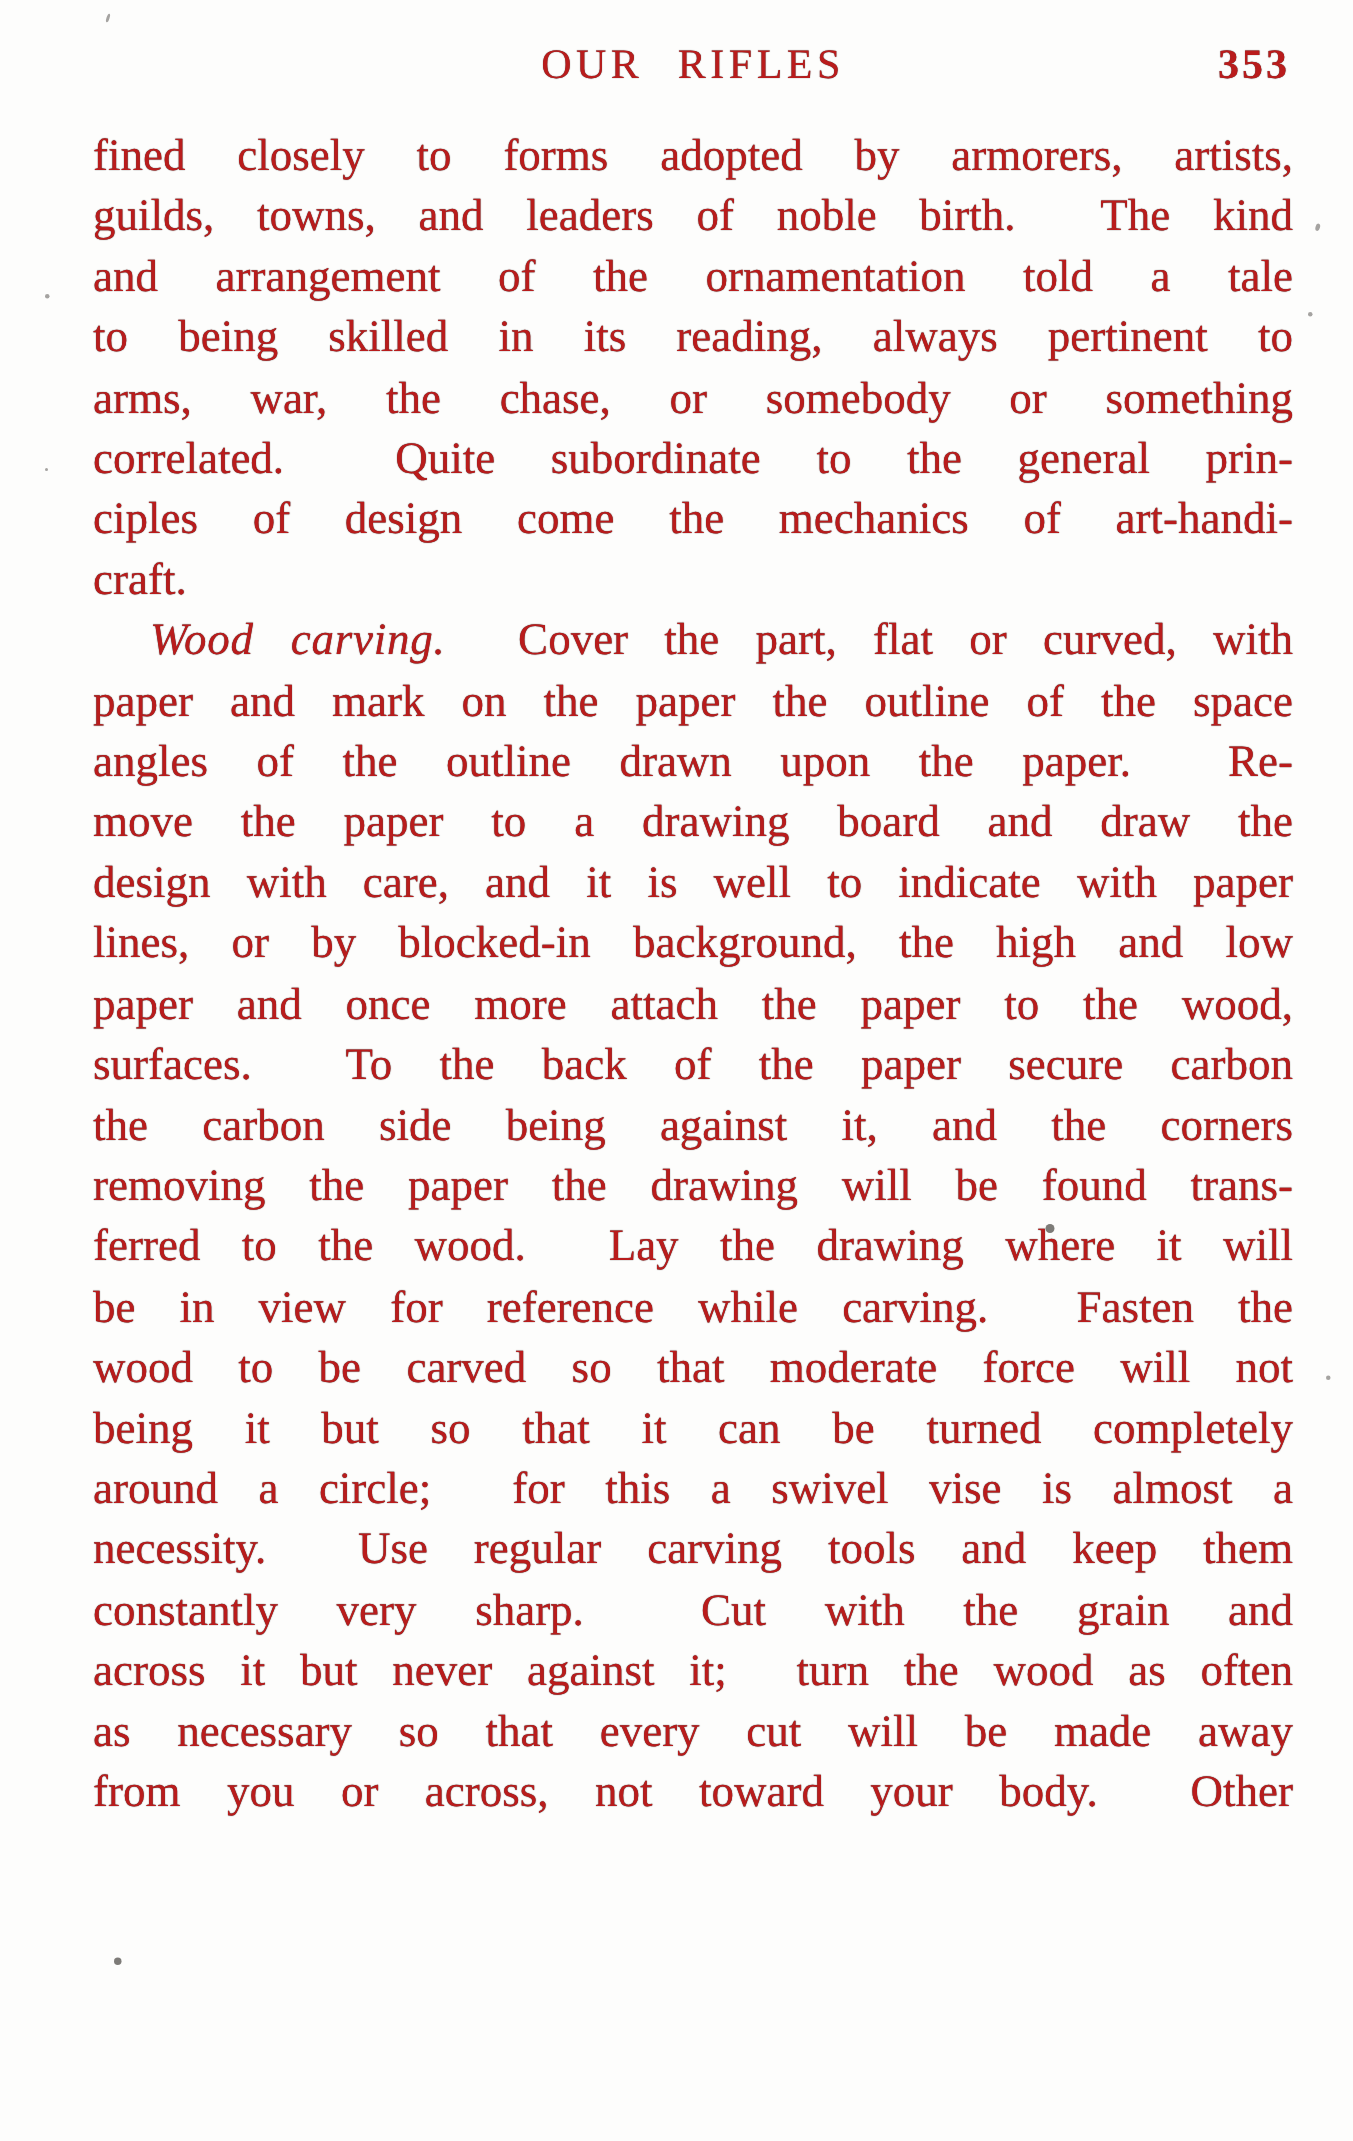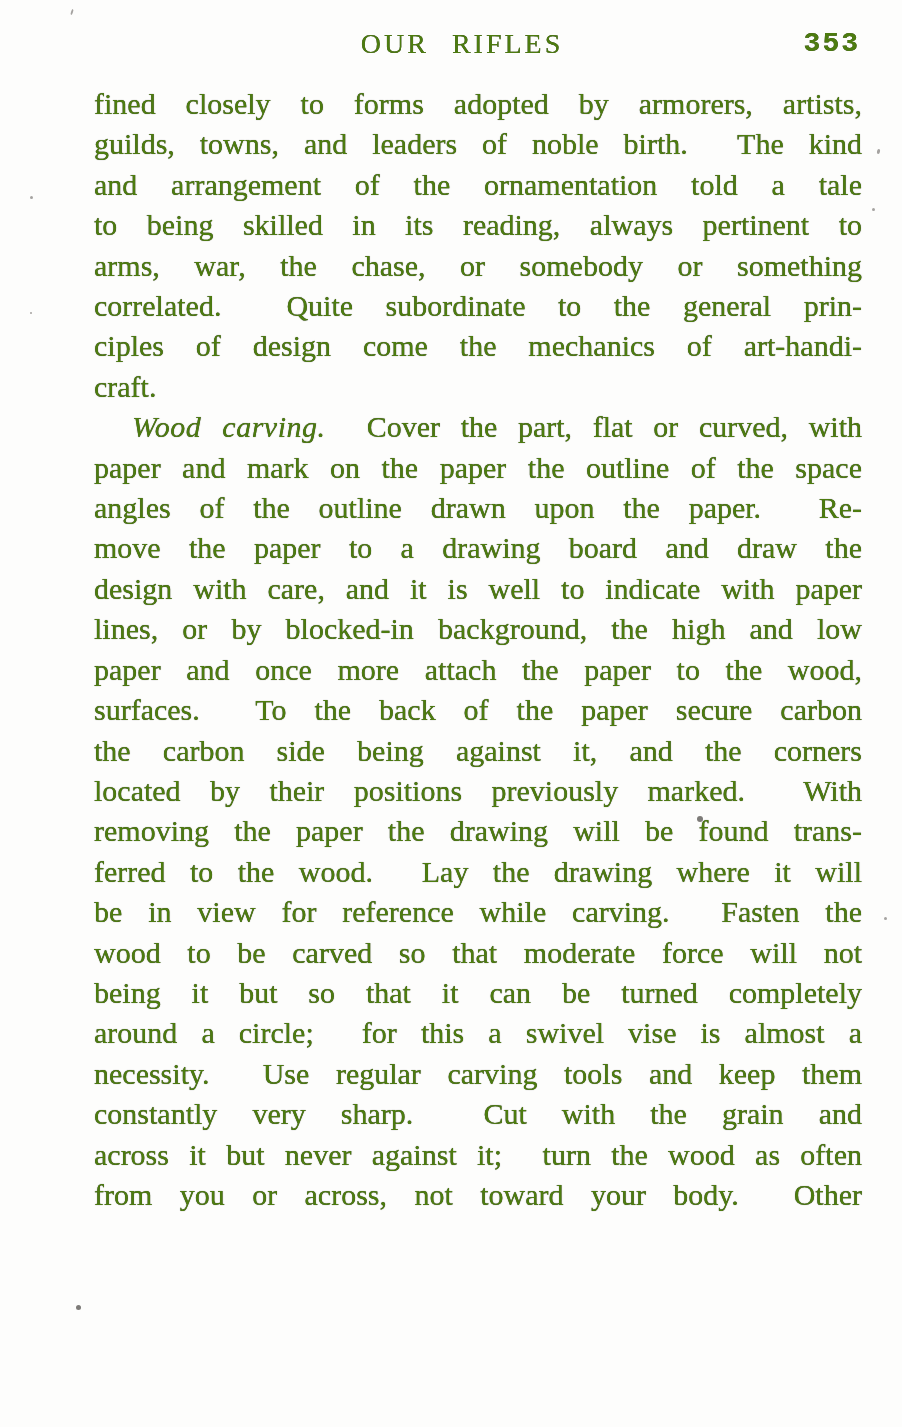--- a/index.html
+++ b/index.html
@@ -6,55 +6,53 @@
   body {
     width: 902px; height: 1427px;
     background: #ffffff;
     font-family: "Liberation Serif", serif;
   }
   .page {
     position: relative;
     width: 902px; height: 1427px;
     background: #fdfdfc;
     overflow: hidden;
-    color: #4d7c0f;
+    color: #b91c1c;
   }
   .header {
     position: relative;
     margin: 26px 40px 0 62px;
     height: 36px;
     font-size: 28px;
     line-height: 36px;
   }
   .running-title {
     position: absolute; left: 0; right: 0; top: 0;
     text-align: center;
     letter-spacing: 3px;
     word-spacing: 13px;
     text-shadow: 0 0 0.6px rgba(20,18,16,0.85);
   }
   .page-number {
     position: absolute; right: 2px; top: 0;
     font-weight: 700;
     letter-spacing: 2px;
     text-shadow: 0 0 0.6px rgba(20,18,16,0.85);
-    font-family: Liberation Mono, monospace;
   }
   .text-block {
     margin: 22px 40px 0 62px;
     font-size: 30px;
     line-height: 40.4px;
     text-shadow: 0 0 0.7px rgba(15,14,12,0.9);
   }
   .line {
     text-align: justify;
     text-align-last: justify;
     text-justify: inter-word;
     white-space: pre-wrap;
-    margin-left: 32px;
   }
   .line.indent { padding-left: 38px; }
   .line.end { text-align-last: left; }
   .line i { font-style: italic; letter-spacing: 0.5px; }
   .speck {
     position: absolute;
     background: #5c5a56;
     border-radius: 50%;
     opacity: 0.55;
   }
@@ -87,30 +85,30 @@
       <div class="line end">craft.</div>
       <div class="line indent"><i>Wood carving.</i>  Cover the part, flat or curved, with</div>
       <div class="line">paper and mark on the paper the outline of the space</div>
       <div class="line">angles of the outline drawn upon the paper.  Re-</div>
       <div class="line">move the paper to a drawing board and draw the</div>
       <div class="line">design with care, and it is well to indicate with paper</div>
       <div class="line">lines, or by blocked-in background, the high and low</div>
       <div class="line">paper and once more attach the paper to the wood,</div>
       <div class="line">surfaces.  To the back of the paper secure carbon</div>
       <div class="line">the carbon side being against it, and the corners</div>
-      <div class="line">located by their positions previously marked.  With</div>
       <div class="line">removing the paper the drawing will be found trans-</div>
       <div class="line">ferred to the wood.  Lay the drawing where it will</div>
       <div class="line">be in view for reference while carving.  Fasten the</div>
       <div class="line">wood to be carved so that moderate force will not</div>
       <div class="line">being it but so that it can be turned completely</div>
       <div class="line">around a circle;  for this a swivel vise is almost a</div>
       <div class="line">necessity.  Use regular carving tools and keep them</div>
       <div class="line">constantly very sharp.  Cut with the grain and</div>
       <div class="line">across it but never against it;  turn the wood as often</div>
+      <div class="line">as necessary so that every cut will be made away</div>
       <div class="line">from you or across, not toward your body.  Other</div>
     </div>
 
   <div class="speck s1"></div>
   <div class="speck s2"></div>
   <div class="speck s3"></div>
   <div class="speck s4"></div>
   <div class="speck s5"></div>
   <div class="speck s6"></div>
   <div class="speck s7"></div>

